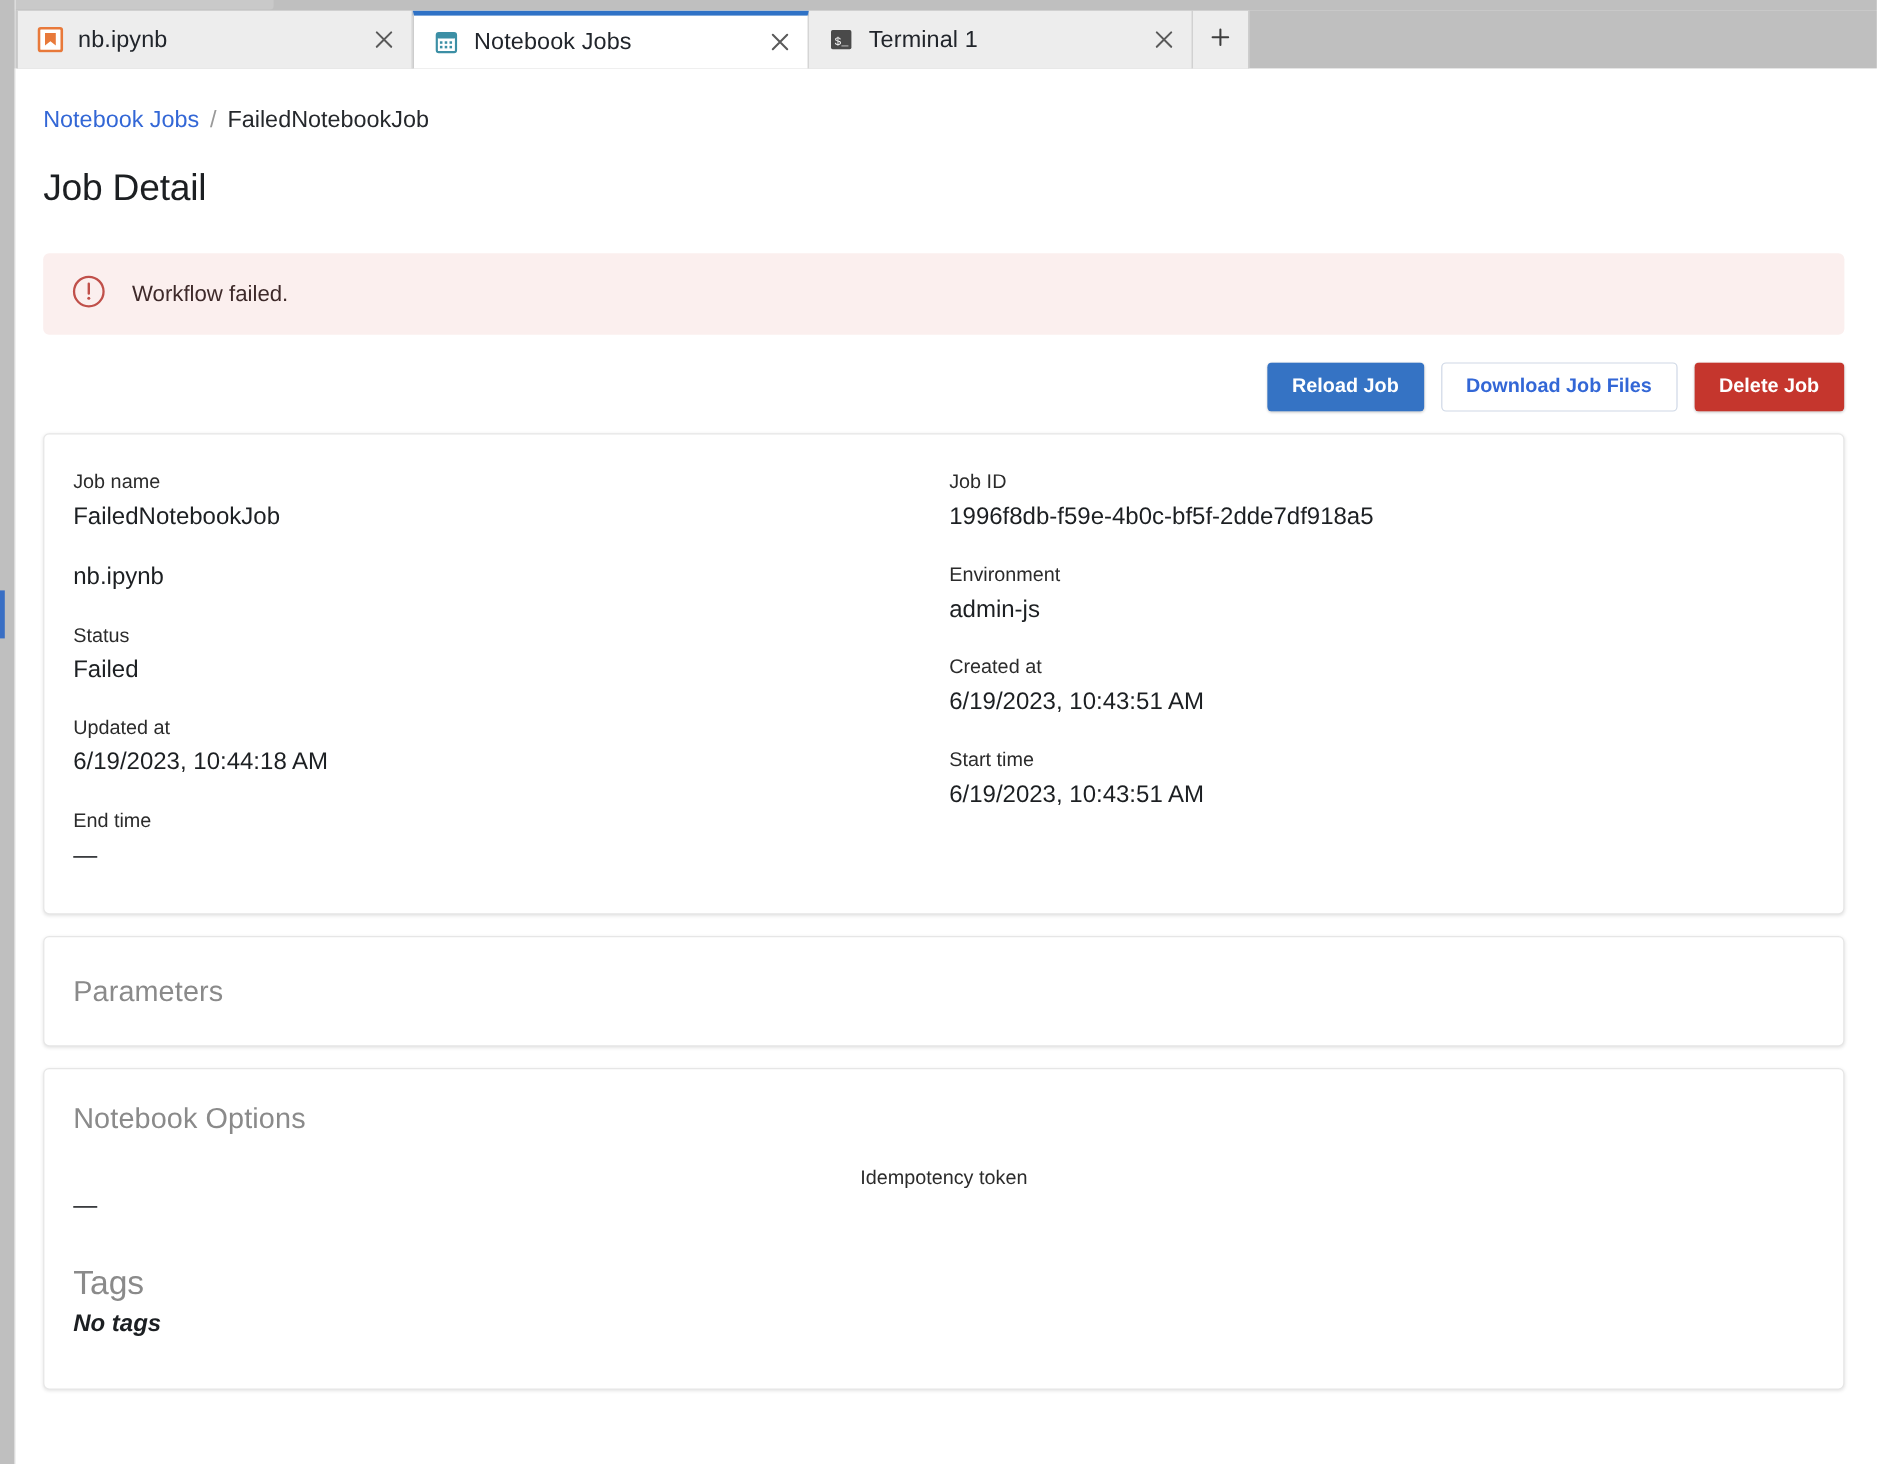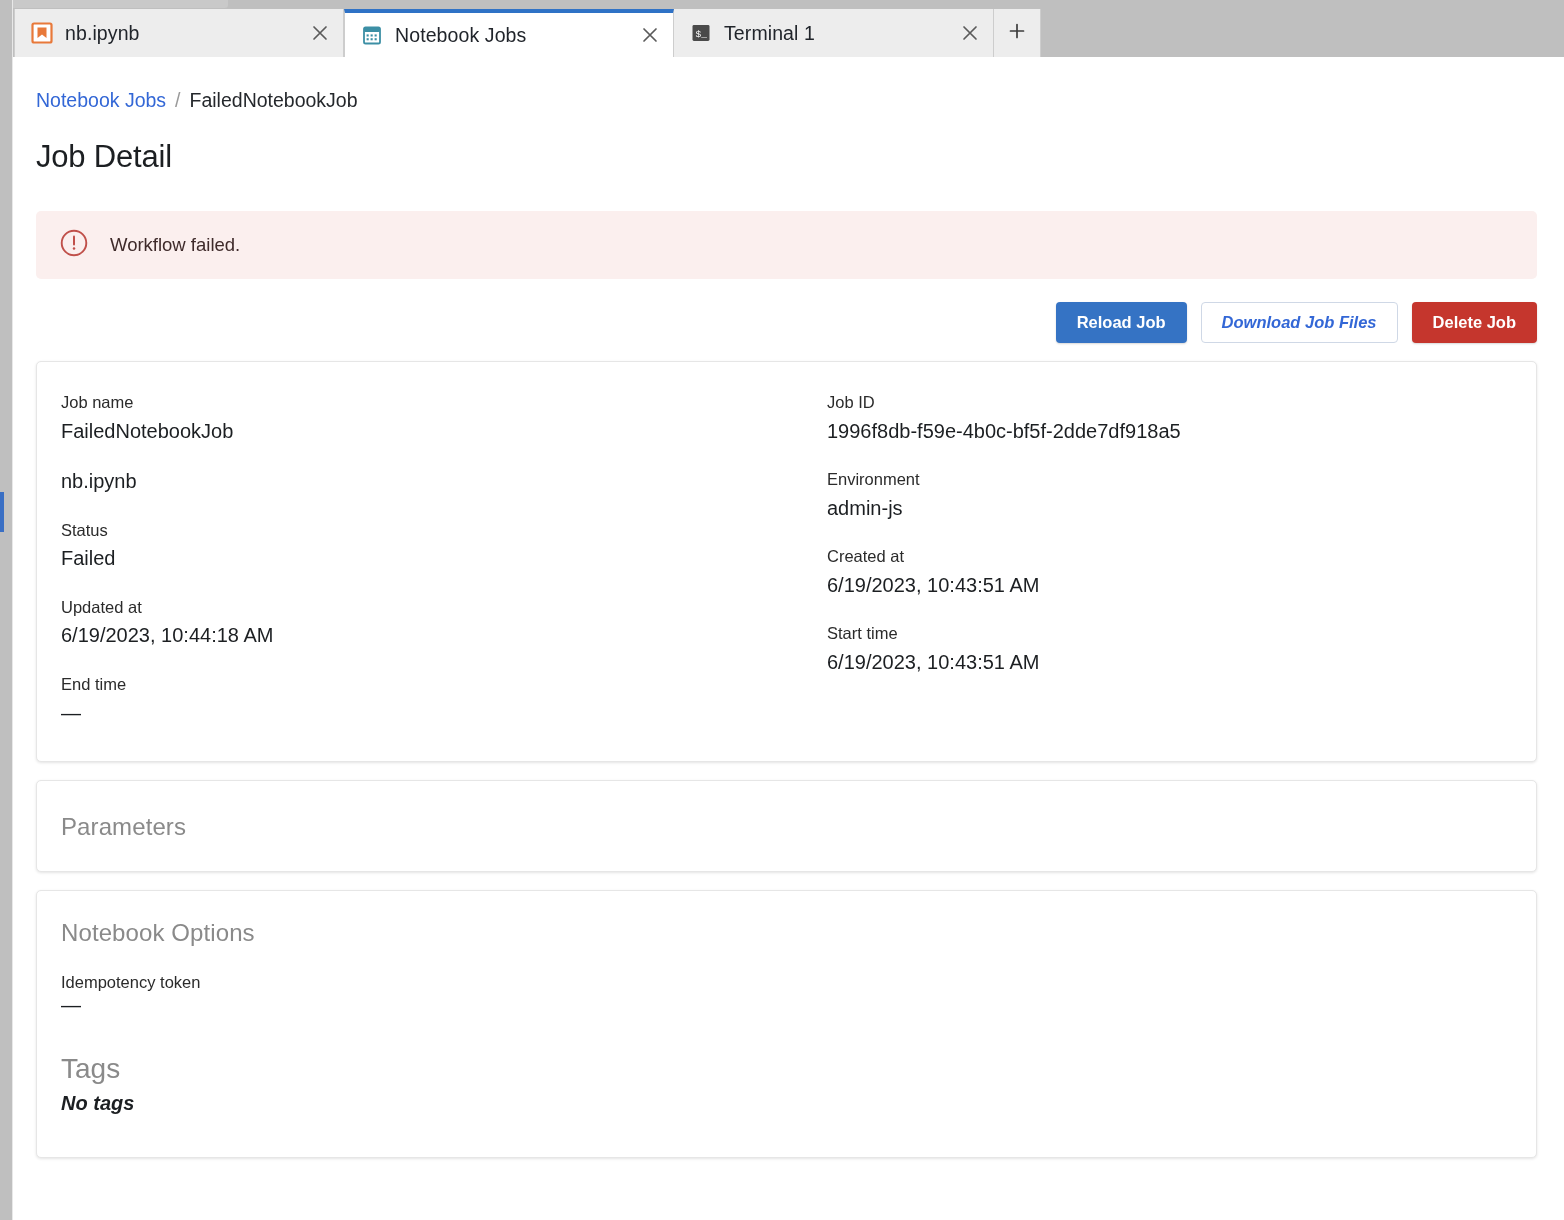--- a/index.html
+++ b/index.html
@@ -223,42 +223,40 @@
     border: 1px solid transparent;
     box-shadow: 0 1px 2px rgba(0,0,0,0.16);
     white-space: nowrap;
   }
   .btn-primary { background: #3573c4; color: #ffffff; }
   .btn-outline {
     background: #ffffff;
     color: #3367d6;
     border: 1px solid #cfd8e6;
     box-shadow: none;
-    font-style: italic;
   }
   .btn-danger { background: #c5362d; color: #ffffff; }
 
   .card {
     margin-top: 18px;
     width: 1501px;
     background: #ffffff;
     border: 1px solid #e6e6e6;
     border-radius: 5px;
     box-shadow: 0 1px 3px rgba(0,0,0,0.11);
     box-sizing: border-box;
   }
   .card-detail { padding: 28px 24px 34px 24px; }
   .card-params { padding: 32px 24px 30px 24px; min-height: 62px; }
   .card-adv    { padding: 28px 24px 42px 24px; }
 
   .grid2 {
     display: grid;
     grid-template-columns: 730px 1fr;
     row-gap: 0px;
-    gap: 36px;
   }
   .field { margin-bottom: 22px; }
   .field:last-child { margin-bottom: 0; }
   .field-label {
     font-size: 16.5px;
     color: #2b2b2b;
     line-height: 1.5;
   }
   .field-value {
     font-size: 20px;
@@ -277,20 +275,21 @@
   .sub-heading {
     font-size: 28px;
     color: #8a8a8a;
     font-weight: 400;
     margin-top: 36px;
   }
   .adv-field { margin-top: 26px; }
   .adv-label {
     font-size: 16.5px;
     color: #2b2b2b;
+    text-align: center;
   }
   .adv-value {
     font-size: 20px;
     color: #1c1f22;
     margin-top: 2px;
   }
   .no-tags {
     margin-top: 7px;
     font-size: 20px;
     font-style: italic;

